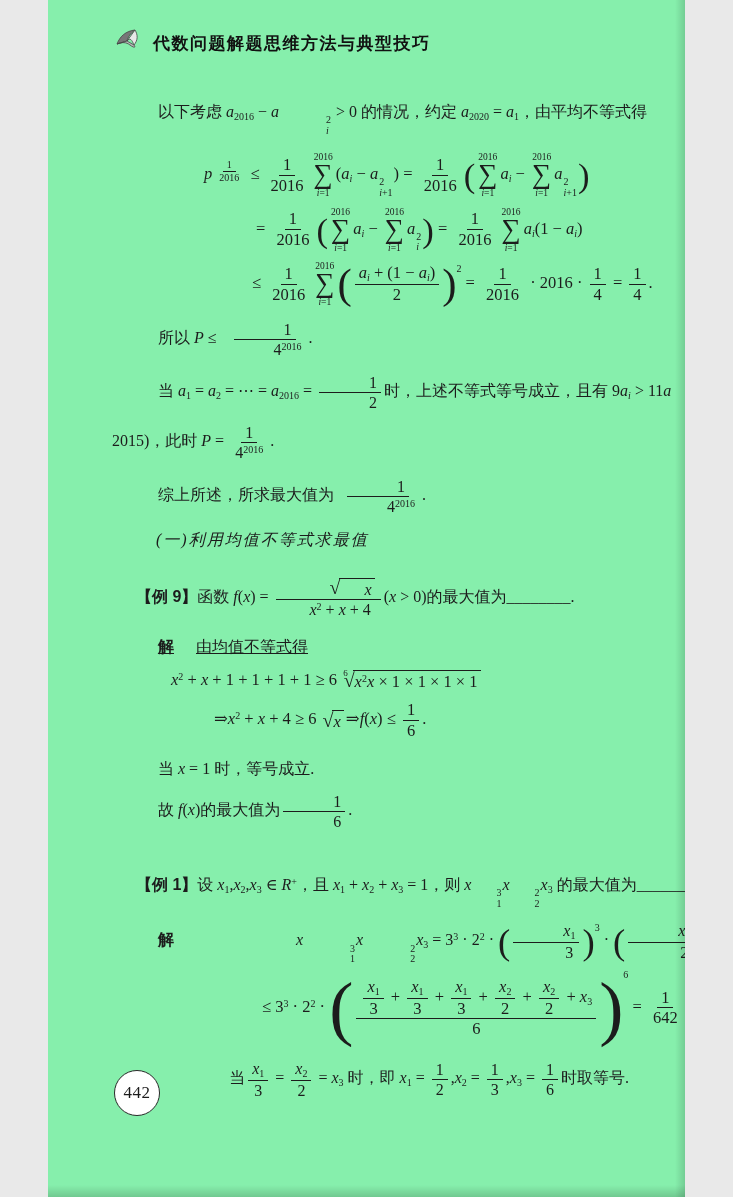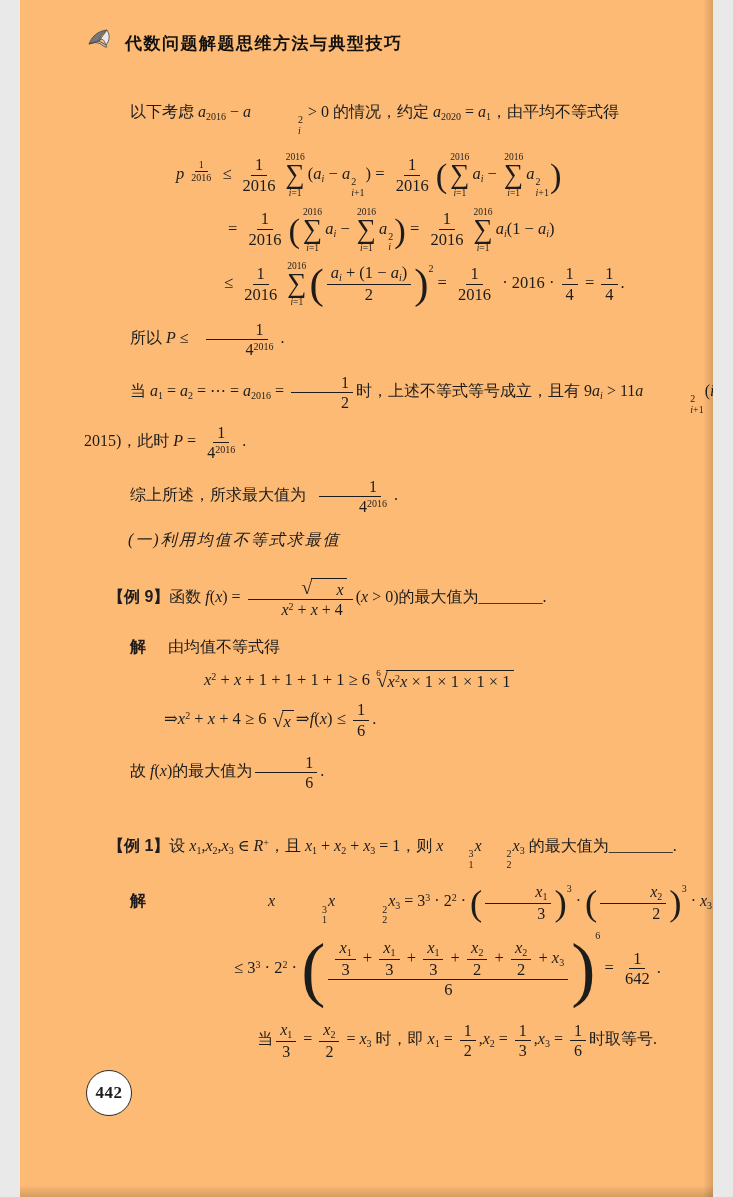--- a/index.html
+++ b/index.html
@@ -1,20 +1,20 @@
 <!DOCTYPE html>
 <html><head>
 <meta charset="utf-8">
 <style>
   html,body{margin:0;padding:0;background:#e9e9e9;}
   .page{
     position:relative;
-    width:693px;height:1197px;
+    width:637px;height:1197px;
     margin:0 auto;
-    background:#fdba74;
+    background:#86efac;
     font-family:"Liberation Serif","DejaVu Serif",serif;
     color:#1c1c1c;
     font-size:16px;
     overflow:hidden;
   }
   .edge-r{position:absolute;right:0;top:0;width:10px;height:100%;
     background:linear-gradient(to right,rgba(0,0,0,0),rgba(0,0,0,0.14));}
   .edge-b{position:absolute;bottom:0;left:0;width:100%;height:12px;
     background:linear-gradient(to bottom,rgba(0,0,0,0),rgba(0,0,0,0.16));}
   .content{padding:0 56px 0 64px;}
@@ -49,34 +49,34 @@
   .mB{margin-top:8px;margin-left:144px;font-size:16.5px;}
   .mC{margin-top:8px;margin-left:140px;font-size:16.5px;}
   .p2{margin-top:12px;text-indent:46px;}
   .p3a{margin-top:14px;text-indent:46px;}
   .p3b{margin-top:8px;}
   .p4{margin-top:14px;text-indent:46px;}
   .h1{margin-top:50px;text-indent:46px;font-family:"Liberation Sans","DejaVu Sans",sans-serif;
       font-weight:700;font-size:17px;}
   .h2{margin-top:14px;text-indent:44px;font-style:italic;letter-spacing:2px;}
   .ex1{margin-top:26px;text-indent:24px;}
-  .sol1{margin-top:18px;text-indent:46px;}
-  .m1a{margin-top:12px;margin-left:120px;font-size:16.5px;}
-  .m1b{margin-top:8px;margin-left:80px;font-size:16.5px;}
+  .sol1{margin-top:18px;text-indent:46px;text-decoration:underline;}
+  .m1a{margin-top:12px;margin-left:59px;font-size:16.5px;}
+  .m1b{margin-top:8px;margin-left:102px;font-size:16.5px;}
   .p5{margin-top:18px;text-indent:46px;}
   .p6{margin-top:12px;text-indent:46px;}
   .ex2{margin-top:44px;text-indent:24px;}
   .sol2{margin-top:12px;text-indent:46px;}
   .m2{margin-top:4px;margin-left:150px;font-size:16.5px;}
   .p7{margin-top:20px;text-align:right;}
   .pagenum{
     position:absolute;left:66px;top:1070px;width:44px;height:44px;
     border:1.6px solid #2a2a2a;border-radius:50%;
     display:flex;align-items:center;justify-content:center;
-    font-size:17px;letter-spacing:0.5px;background:#fff;font-weight:bold;}
+    font-size:17px;letter-spacing:0.5px;background:#fff;}
 </style>
 </head>
 <body>
 
 <div class="page">
   <div class="content">
 
     <div class="bookheader">
       <span>
         <svg width="30" height="26" viewBox="0 0 30 26">
@@ -197,20 +197,21 @@
           <span class="rsgn">√</span>
           <span class="rbody"><i>x</i><span class="sup">2</span><i>x</i> × 1 × 1 × 1 × 1</span>
         </span></div>
     <div class="line m1b">⇒<i>x</i><span class="sup">2</span> + <i>x</i> + 4 ≥ 6 <span class="rad">
           <span class="rsgn">√</span>
           <span class="rbody"><i>x</i></span>
         </span>⇒<i>f</i>(<i>x</i>) ≤ <span class="frac">
           <span class="fn">1</span>
           <span class="fd">6</span>
         </span>.</div>
+    <div class="line p5">当 <i>x</i> = 1 时，等号成立.</div>
     <div class="line p6">故 <i>f</i>(<i>x</i>)的最大值为<span class="frac">
           <span class="fn">1</span>
           <span class="fd">6</span>
         </span>.</div>
 
     <div class="line ex2"><b>【例 1】</b>设 <i>x</i><span class="sub">1</span>,<i>x</i><span class="sub">2</span>,<i>x</i><span class="sub">3</span> ∈ <i>R</i><span class="sup">+</span>，且 <i>x</i><span class="sub">1</span> + <i>x</i><span class="sub">2</span> + <i>x</i><span class="sub">3</span> = 1，则 <i>x</i><span class="ss">
           <span class="ssu">3</span>
           <span class="ssd">1</span>
         </span><i>x</i><span class="ss">
           <span class="ssu">2</span>

